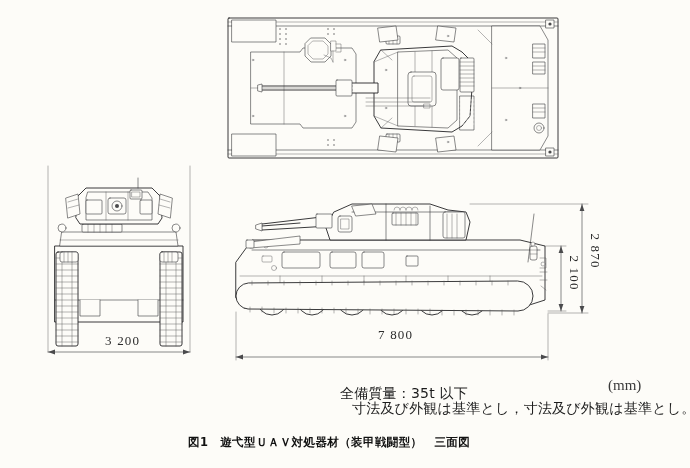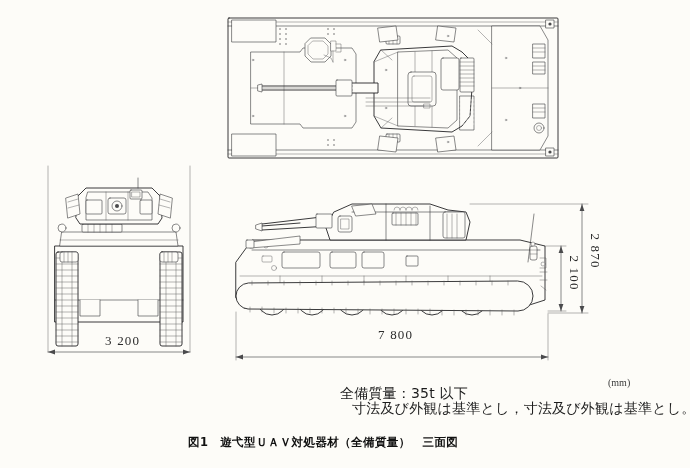--- a/index.html
+++ b/index.html
@@ -39,21 +39,21 @@
     font-family: "Liberation Serif", "DejaVu Serif", serif;
     font-size: 13px;
     color: #2b2b2b;
     letter-spacing: 1.2px;
   }
   .dim-vert {
     transform-origin: 50% 50%;
     transform: rotate(90deg);
   }
   .unit-text {
-    font-size: 10px;
+    font-size: 15px;
     color: #3a3a3a;
     letter-spacing: 0px;
   }
   .note-text {
     font-family: "DejaVu Sans", "Liberation Sans", sans-serif;
     font-size: 14px;
     color: #1c1c1c;
     line-height: 15px;
     letter-spacing: 0.2px;
   }
@@ -497,15 +497,15 @@
   <div class="lbl dim-text dim-vert" style="left:556px; top:265px;">2 100</div>
 
   <div class="lbl dim-text dim-vert" style="left:577px; top:243px;">2 870</div>
 
   <div class="lbl unit-text" style="left:608px; top:377px;">(mm)</div>
 
   <div class="lbl note-text" style="left:340px; top:386px;">全備質量：35t 以下</div>
 
   <div class="lbl note-text" style="left:352px; top:401px;">寸法及び外観は基準とし，寸法及び外観は基準とし。</div>
 
-  <div class="lbl caption-text" style="left:188px; top:435px;">図1　遊弋型ＵＡＶ対処器材（全備質量）　三面図</div>
+  <div class="lbl caption-text" style="left:188px; top:435px;">図1　遊弋型ＵＡＶ対処器材（装甲戦闘型）　三面図</div>
 
 </div>
 
 </body></html>

